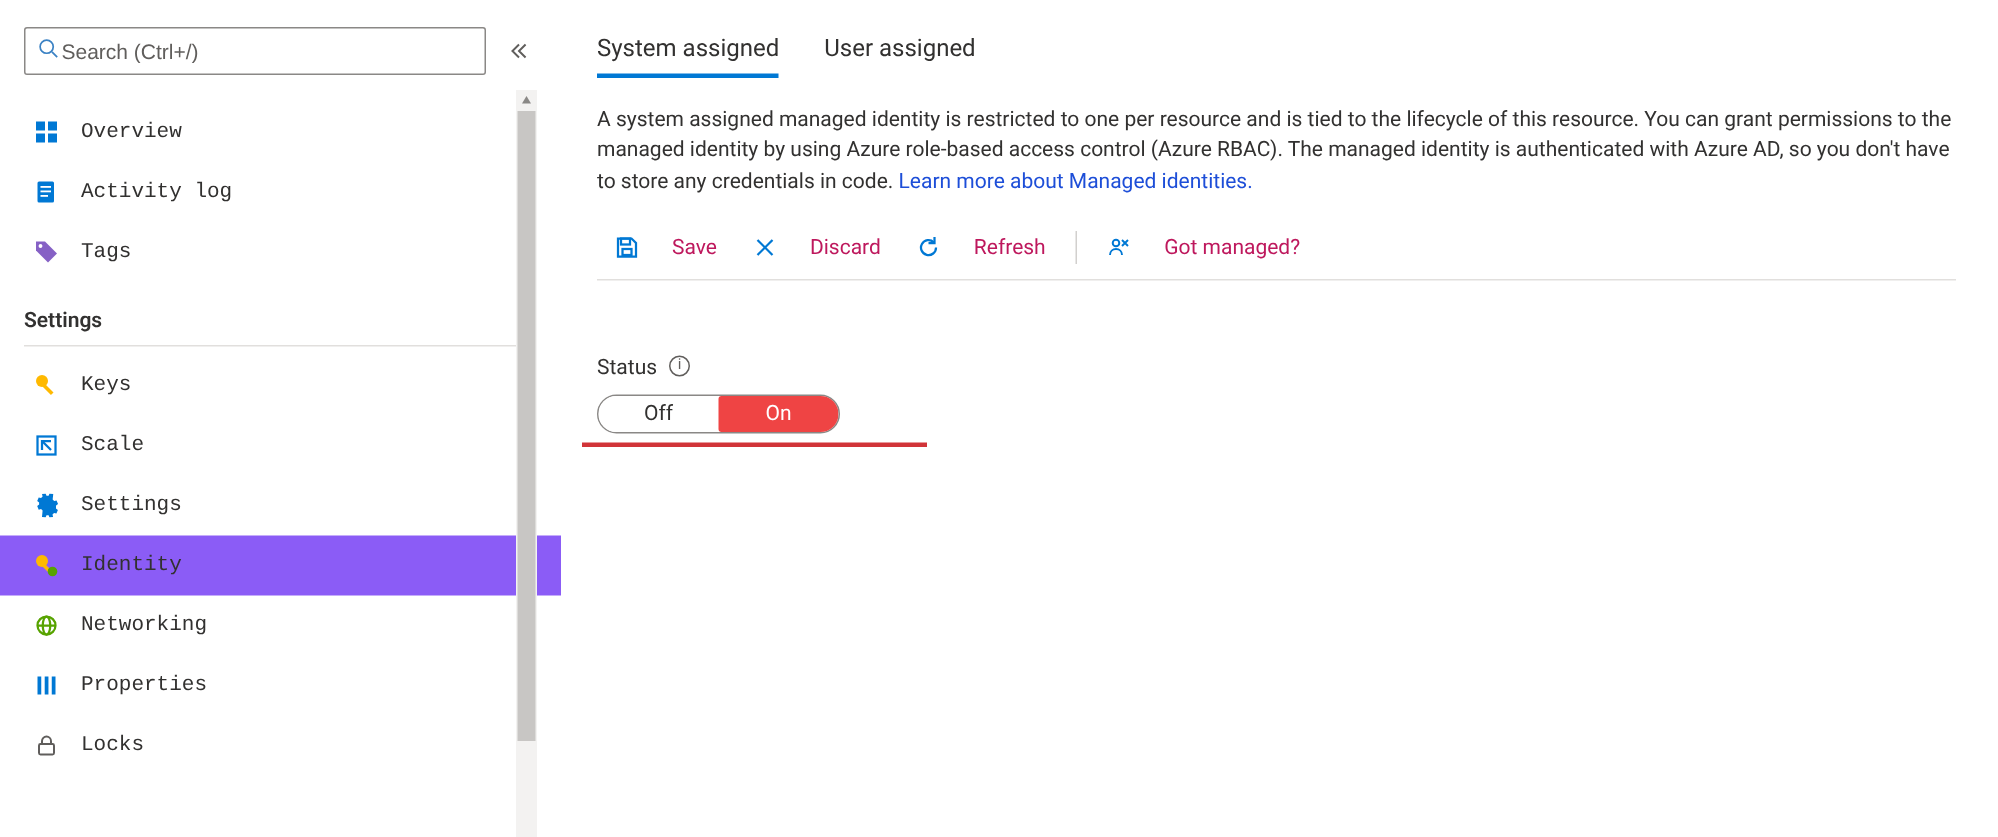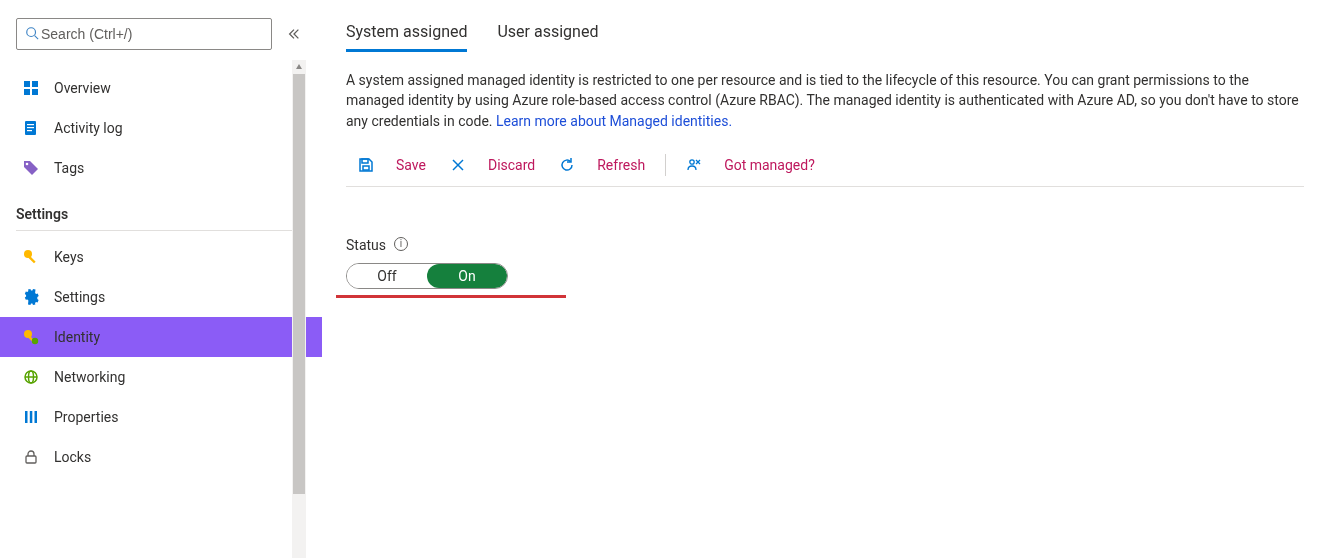--- a/index.html
+++ b/index.html
@@ -1,29 +1,29 @@
 <!DOCTYPE html>
 <html><head>
 <meta charset="utf-8">
 <style>
   * { box-sizing: border-box; }
   html, body { margin: 0; padding: 0; font-family: "Segoe UI", -apple-system, BlinkMacSystemFont, Roboto, "Helvetica Neue", sans-serif; font-size: 14px; color: #323130; background: #fff; }
   .root { display: flex; width: 1332px; height: 558px; overflow: hidden; }
   
-  .sidebar { width: 306px; flex: none; padding: 18px 0 0 16px; position: relative; display: flex; flex-direction: column; }
+  .sidebar { width: 358px; flex: none; padding: 18px 0 0 16px; position: relative; display: flex; flex-direction: column; }
   .search-row { display: flex; align-items: center; gap: 10px; margin-bottom: 18px; }
   .search-box { flex: 1; height: 32px; border: 1px solid #8a8886; border-radius: 2px; display: flex; align-items: center; padding: 0 8px; color: #605e5c; }
   .search-box input { border: none; outline: none; flex: 1; font-size: 14px; color: #323130; background: transparent; }
   .search-box input::placeholder { color: #605e5c; }
   .collapse-btn { width: 24px; height: 24px; display: flex; align-items: center; justify-content: center; color: #605e5c; cursor: pointer; }
   .nav-list { display: flex; flex-direction: column; }
   .nav-item { display: flex; align-items: center; height: 40px; padding: 0 6px; gap: 14px; cursor: pointer; color: #323130; margin: 0 -16px; padding-left: 22px; }
   .nav-item.selected { background: #8b5cf6; }
   .nav-item .nav-icon { width: 18px; height: 18px; flex: none; display: flex; align-items: center; justify-content: center; }
-  .nav-item .nav-label { font-size: 14px; }
+  .nav-item .nav-label { font-size: 14px; font-family: Liberation Mono, monospace; }
   .section-header { font-weight: 600; font-size: 14px; color: #323130; margin: 18px 0 6px 0; padding-bottom: 8px; border-bottom: 1px solid #e1dfdd; }
   .scrollbar-vert { position: absolute; right: 0; top: 60px; bottom: 0; width: 14px; background: #f3f2f1; }
   .scrollbar-vert .track-btn { width: 14px; height: 14px; background: #f3f2f1; display: flex; align-items: center; justify-content: center; color: #8a8886; }
   .scrollbar-vert .thumb { position: absolute; left: 1px; right: 1px; top: 14px; height: 420px; background: #c8c6c4; }
 
   
   .main { flex: 1; padding: 22px 28px 0 40px; display: flex; flex-direction: column; }
   .tabs { display: flex; gap: 30px; border-bottom: none; margin-bottom: 18px; }
   .tab { padding-bottom: 8px; font-size: 16px; cursor: pointer; color: #323130; }
   .tab.active { font-weight: 400; border-bottom: 3px solid #0078d4; }
@@ -31,21 +31,21 @@
   .desc a { color: #1d4ed8; text-decoration: none; cursor: pointer; }
   .toolbar { display: flex; align-items: center; height: 42px; border-bottom: 1px solid #e1dfdd; gap: 0; }
   .tb-btn { display: flex; align-items: center; gap: 22px; height: 100%; padding: 0 12px; cursor: pointer; color: #be185d; text-align: center; }
   .tb-btn .tb-icon { width: 16px; height: 16px; display: flex; align-items: center; justify-content: center; color: #0078d4; }
   .tb-sep { width: 1px; height: 22px; background: #d2d0ce; margin: 0 8px; }
   .status-block { margin-top: 50px; }
   .status-label-row { display: flex; align-items: flex-start; gap: 8px; color: #323130; margin-bottom: 10px; }
   .info-icon { width: 14px; height: 14px; border: 1px solid #605e5c; border-radius: 50%; display: inline-flex; align-items: center; justify-content: center; font-size: 10px; color: #605e5c; line-height: 1;}
   .toggle-group { display: inline-flex; border: 1px solid #8a8886; border-radius: 14px; overflow: hidden; height: 26px; }
   .toggle-opt { width: 80px; display: flex; align-items: center; justify-content: center; font-size: 14px; cursor: pointer; background: #fff; color: #323130; }
-  .toggle-opt.selected { background: #15803d; color: #fff; border-radius: 12px; }
+  .toggle-opt.selected { background: #ef4444; color: #fff; border-radius: 2px; }
   .redline { height: 3px; background: #d13438; width: 230px; margin-top: 6px; margin-left: -10px; }
 </style>
 </head>
 <body>
 
 <div class="root">
 
   <aside class="sidebar">
     <div class="search-row">
       <div class="search-box">
@@ -104,20 +104,30 @@
         <span class="nav-icon">
           <svg width="16" height="16" viewBox="0 0 16 16" fill="#ffb900">
               <circle cx="5" cy="5" r="4"></circle>
               <rect x="7" y="7" width="8" height="2.4" transform="rotate(45 7 7)"></rect>
             </svg>
         </span>
         <span class="nav-label">Keys</span>
       </div>
       <div class="nav-item">
         <span class="nav-icon">
+          <svg width="16" height="16" viewBox="0 0 16 16" fill="none" stroke="#0078d4" stroke-width="1.5">
+              <rect x="2" y="2" width="12" height="12"></rect>
+              <polyline points="5,11 5,5 11,5"></polyline>
+              <line x1="5" y1="5" x2="11" y2="11"></line>
+            </svg>
+        </span>
+        <span class="nav-label">Scale</span>
+      </div>
+      <div class="nav-item">
+        <span class="nav-icon">
           <svg width="16" height="16" viewBox="0 0 16 16" fill="#0078d4">
               <path d="M8 10.5A2.5 2.5 0 108 5.5a2.5 2.5 0 000 5zm6.4-2.5l1.3-1-1-2.4-1.6.4a5.6 5.6 0 00-1-1L12.5.4 10 0l-.6 1.5a5.6 5.6 0 00-1.4 0L7.4 0 5 .4l.4 1.6a5.6 5.6 0 00-1 1L2.8 2.6l-1 2.4 1.3 1a5.6 5.6 0 000 1.4l-1.3 1 1 2.4 1.6-.4a5.6 5.6 0 001 1L5 15.6 7.4 16l.6-1.5a5.6 5.6 0 001.4 0l.6 1.5 2.4-.4-.4-1.6a5.6 5.6 0 001-1l1.6.4 1-2.4-1.3-1a5.6 5.6 0 000-1.4z"></path>
             </svg>
         </span>
         <span class="nav-label">Settings</span>
       </div>
       <div class="nav-item selected">
         <span class="nav-icon">
           <svg width="16" height="16" viewBox="0 0 16 16">
               <circle cx="5" cy="5" r="4" fill="#ffb900"></circle>

